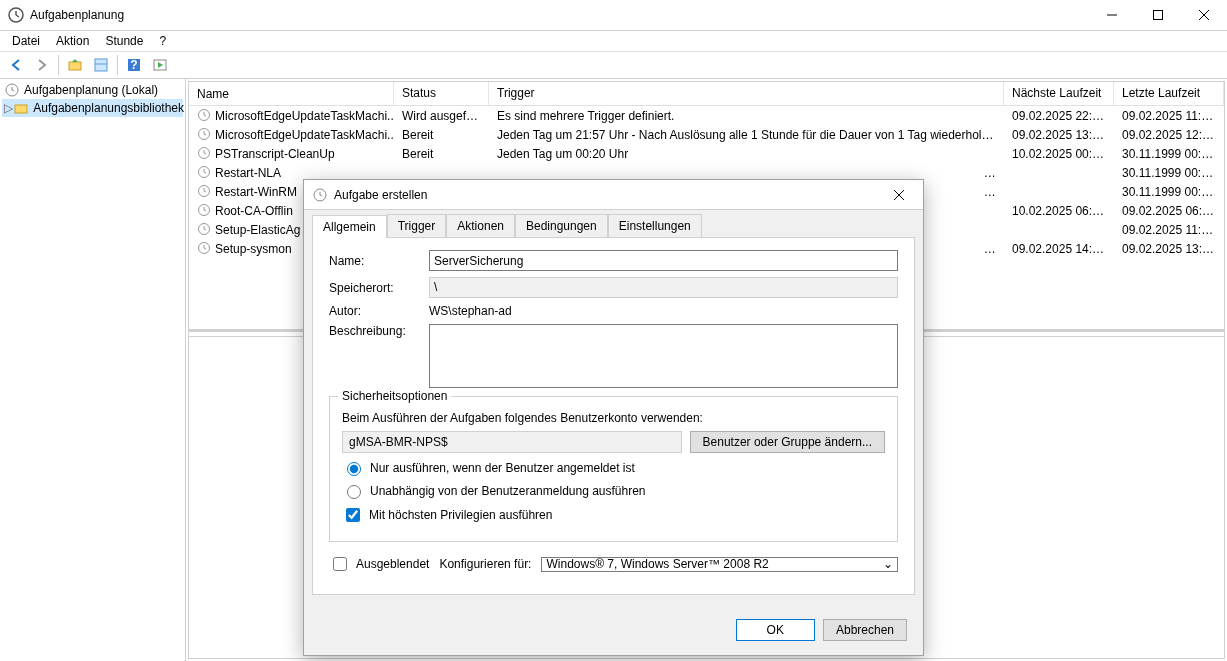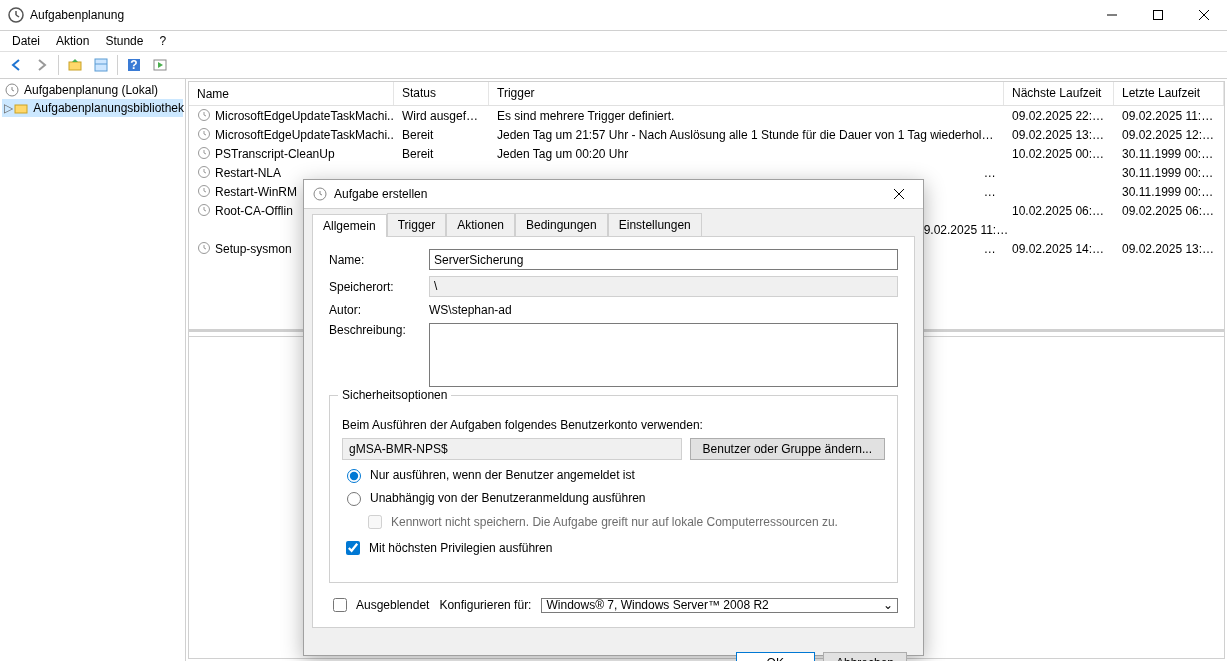--- a/index.html
+++ b/index.html
@@ -50,21 +50,21 @@
 .dlg-tab { padding: 4px 10px; border: 1px solid #d0d0d0; border-bottom: none; background: #f0f0f0; margin-right: 0px; cursor: default; }
 .dlg-tab.active { background: #fff; position: relative; top: 1px; }
 .dlg-body { flex: 1; background: #fff; margin: 0 8px 24px 8px; border: 1px solid #d0d0d0; padding: 12px 16px; }
 
 .form-row { display: flex; align-items: center; margin-bottom: 6px; }
 .form-label { width: 100px; }
 .form-input { flex: 1; border: 1px solid #7a7a7a; padding: 2px 4px; height: 21px; background: #fff; }
 .form-input.ro { background: #f0f0f0; border-color: #d0d0d0; }
 .form-textarea { flex: 1; border: 1px solid #7a7a7a; height: 64px; resize: none; padding: 2px 4px; }
 
-.groupbox { border: 1px solid #d0d0d0; padding: 18px 12px; margin-top: 8px; position: relative; }
+.groupbox { border: 1px solid #d0d0d0; padding: 10px 12px; margin-top: 8px; position: relative; }
 .groupbox-title { position: absolute; top: -8px; left: 8px; background: #fff; padding: 0 4px; }
 .groupbox p { margin: 4px 0; }
 
 .radio-row, .check-row { display: flex; align-items: center; margin: 6px 0; gap: 6px; }
 .radio-row input, .check-row input { width: 14px; height: 14px; accent-color: #0078d4; }
 .check-row.indent { margin-left: 22px; color: #6d6d6d; }
 
 .user-row { display: flex; align-items: flex-start; gap: 8px; margin: 6px 0; }
 .user-field { flex: 1; border: 1px solid #d0d0d0; background: #f0f0f0; padding: 3px 6px; }
 .btn { border: 1px solid #adadad; background: #e1e1e1; padding: 3px 12px; cursor: default; }
@@ -279,20 +279,30 @@
                 </svg>
               </span>
               <span>Root-CA-Offlin</span>
             </div>
             <div class="td col-status"></div>
             <div class="td col-trigger" style="white-space:pre;"></div>
             <div class="td col-next">10.02.2025 06:00:00</div>
             <div class="td col-last">09.02.2025 06:00:</div>
           </div>
           <div class="task-row">
+            <div class="td col-name">
+              <span class="task-row-icon">
+                <svg width="14" height="14">
+                  <circle cx="7" cy="7" r="5.5" fill="none" stroke="#999"></circle>
+                  <line x1="7" y1="7" x2="7" y2="4" stroke="#999"></line>
+                  <line x1="7" y1="7" x2="9" y2="8" stroke="#999"></line>
+                </svg>
+              </span>
+              <span>Setup-ElasticAg</span>
+            </div>
             <div class="td col-status"></div>
             <div class="td col-trigger" style="white-space:pre;"></div>
             <div class="td col-next"></div>
             <div class="td col-last">09.02.2025 11:46:</div>
           </div>
           <div class="task-row">
             <div class="td col-name">
               <span class="task-row-icon">
                 <svg width="14" height="14">
                   <circle cx="7" cy="7" r="5.5" fill="none" stroke="#999"></circle>
@@ -363,24 +373,20 @@
         <button class="btn">Benutzer oder Gruppe ändern...</button>
       </div>
       <label class="radio-row">
         <input type="radio" name="runmode" checked="" style="">
         <span>Nur ausführen, wenn der Benutzer angemeldet ist</span>
       </label>
       <label class="radio-row">
         <input type="radio" name="runmode" style="">
         <span>Unabhängig von der Benutzeranmeldung ausführen</span>
       </label>
-      <label class="check-row indent">
-        <input type="checkbox" disabled="" style="">
-        <span>Kennwort nicht speichern. Die Aufgabe greift nur auf lokale Computerressourcen zu.</span>
-      </label>
       <label class="check-row">
         <input type="checkbox" checked="" style="">
         <span>Mit höchsten Privilegien ausführen</span>
       </label>
     </div>
 
     <div class="bottom-row">
       <label class="check-row" style="margin:0;">
         <input type="checkbox" style="">
         <span>Ausgeblendet</span>

